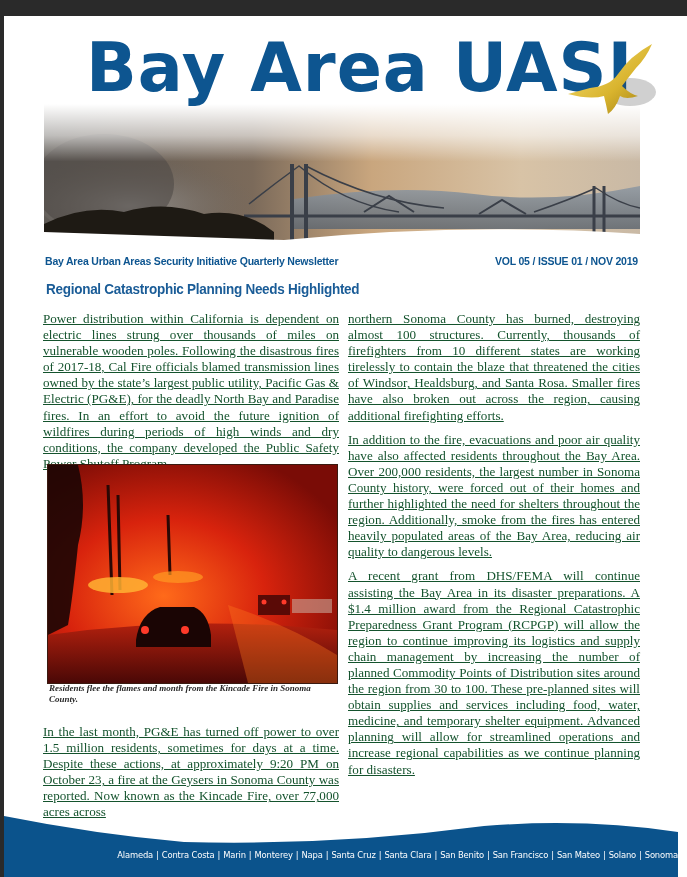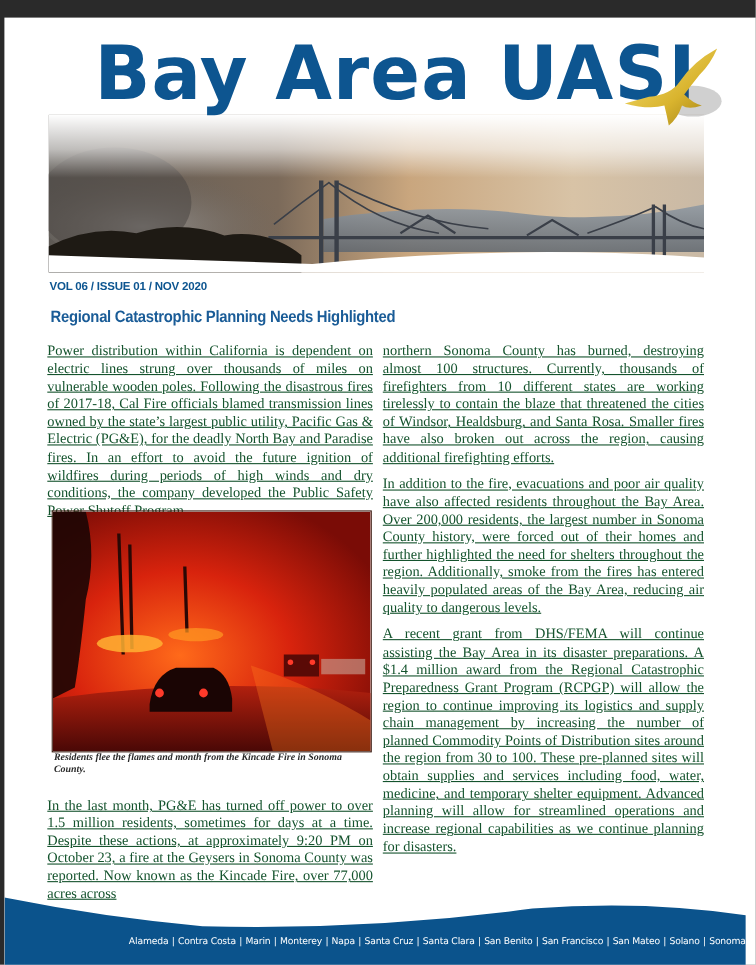--- a/index.html
+++ b/index.html
@@ -128,21 +128,22 @@
           <stop offset="0.6" stop-color="#d9b42e"></stop>
           <stop offset="1" stop-color="#9a7a14"></stop>
         </linearGradient>
       </defs>
       <ellipse cx="70" cy="58" rx="26" ry="14" fill="#444" opacity="0.25"></ellipse>
       <path d="M8 60 L30 54 Q50 52 58 40 Q70 22 92 10 Q86 24 76 34 Q68 44 62 52 Q70 60 78 62 Q66 66 60 62 Q56 74 48 80 Q46 70 44 62 Q30 66 8 60 Z" fill="url(#gold)"></path>
     </svg>
   </div>
 
   <div class="subhead-row">
-    <span>VOL 06 / ISSUE 01 / NOV 2020</span>
+    <span>Bay Area Urban Areas Security Initiative Quarterly Newsletter</span>
+    <span>VOL 05 / ISSUE 01 / NOV 2019</span>
   </div>
 
   <div class="headline">Regional Catastrophic Planning Needs Highlighted</div>
 
   <div class="col col-left-top">
     <p>Power distribution within California is dependent on electric lines strung over thousands of miles on vulnerable wooden poles. Following the disastrous fires of 2017-18, Cal Fire officials blamed transmission lines owned by the state’s largest public utility, Pacific Gas &amp; Electric (PG&amp;E), for the deadly North Bay and Paradise fires.  In an effort to avoid the future ignition of wildfires during periods of high winds and dry conditions, the company developed the Public Safety Power Shutoff Program.</p>
   </div>
 
   <div class="photo">
     <svg width="289" height="218" viewBox="0 0 289 218">

